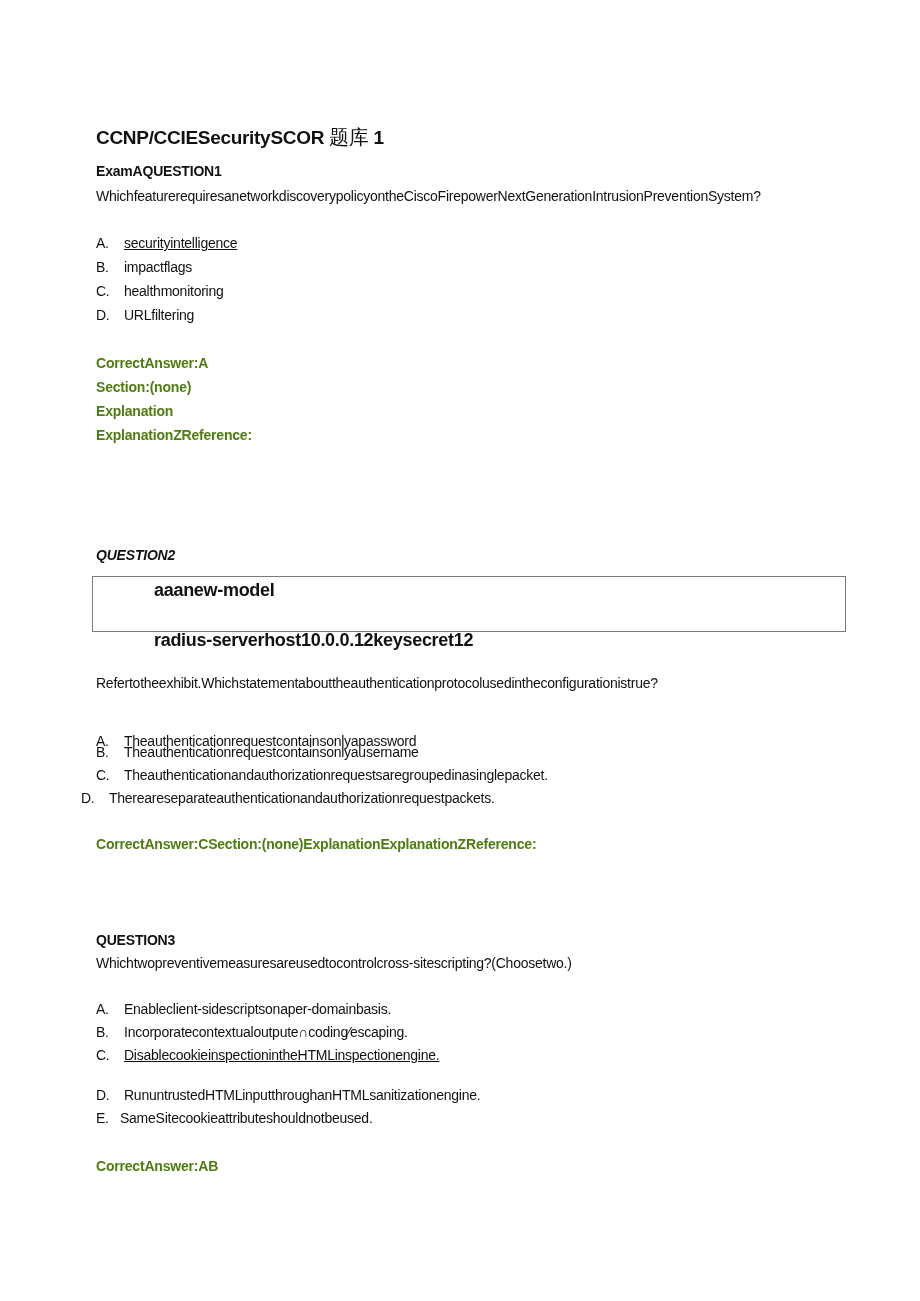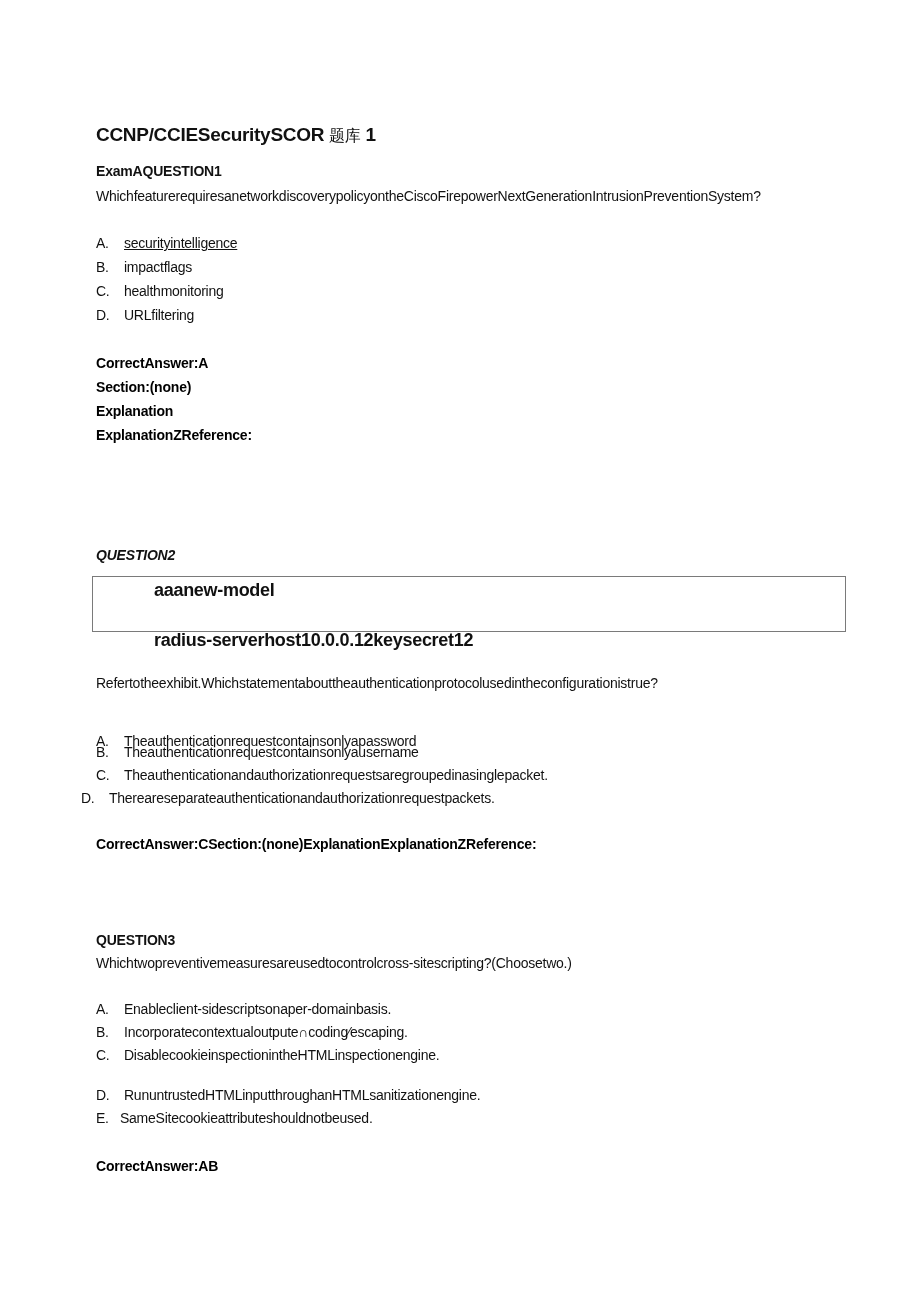--- a/index.html
+++ b/index.html
@@ -13,33 +13,33 @@
       position: relative;
       overflow: hidden;
       font-family: "Liberation Sans", sans-serif;
       color: #111111;
     }
     .abs { position: absolute; white-space: nowrap; }
     .title {
       left: 96px; top: 124px;
       font-size: 19px; font-weight: bold; letter-spacing: -0.3px;
     }
-    .title .cjk { font-weight: normal; font-family: "DejaVu Sans", sans-serif; font-size: 16px; }
+    .title .cjk { font-weight: normal; font-family: "DejaVu Sans", sans-serif; font-size: 20px; }
     .qhead {
       font-size: 14px; font-weight: bold; letter-spacing: -0.2px;
     }
     .qtext {
       font-size: 14px; letter-spacing: -0.25px;
     }
     .opt {
       font-size: 14px; letter-spacing: -0.25px;
     }
     .opt .letter { display: inline-block; width: 28px; }
     .red {
-      color: #000000; font-size: 14px; font-weight: bold; letter-spacing: -0.2px;
+      color: #4d7c0f; font-size: 14px; font-weight: bold; letter-spacing: -0.2px;
     }
     .exhibit {
       position: absolute;
       left: 92px; top: 576px;
       width: 754px; height: 56px;
       border: 1px solid #7a7a7a;
       box-sizing: border-box;
     }
     .exhibit .line {
       position: absolute;
@@ -109,21 +109,21 @@
 <div>
   <div class="abs qhead" style="left:96px; top:932px;">QUESTION3</div>
   <div class="abs qtext" style="left:96px; top:955px;">Whichtwopreventivemeasuresareusedtocontrolcross-sitescripting?(Choosetwo.)</div>
 
   <div class="abs opt" style="left:96px; top:1001px;">
     <span class="letter">A.</span><span>Enableclient-sidescriptsonaper-domainbasis.</span>
   </div>
   <div class="abs opt" style="left:96px; top:1024px;">
     <span class="letter">B.</span><span>Incorporatecontextualoutpute∩coding⁄escaping.</span>
   </div>
-  <div class="abs opt" style="left:96px; top:1047px;">
+  <div class="abs opt" style="left:96px; top:1047px;text-decoration:underline;">
     <span class="letter">C.</span><span>DisablecookieinspectionintheHTMLinspectionengine.</span>
   </div>
   <div class="abs opt" style="left:96px; top:1087px;">
     <span class="letter">D.</span><span>RununtrustedHTMLinputthroughanHTMLsanitizationengine.</span>
   </div>
   <div class="abs opt" style="left:96px; top:1110px;">
     <span class="letter" style="width:24px;">E.</span><span>SameSitecookieattributeshouldnotbeused.</span>
   </div>
 
   <div class="abs red" style="left:96px; top:1158px;">CorrectAnswer:AB</div>

